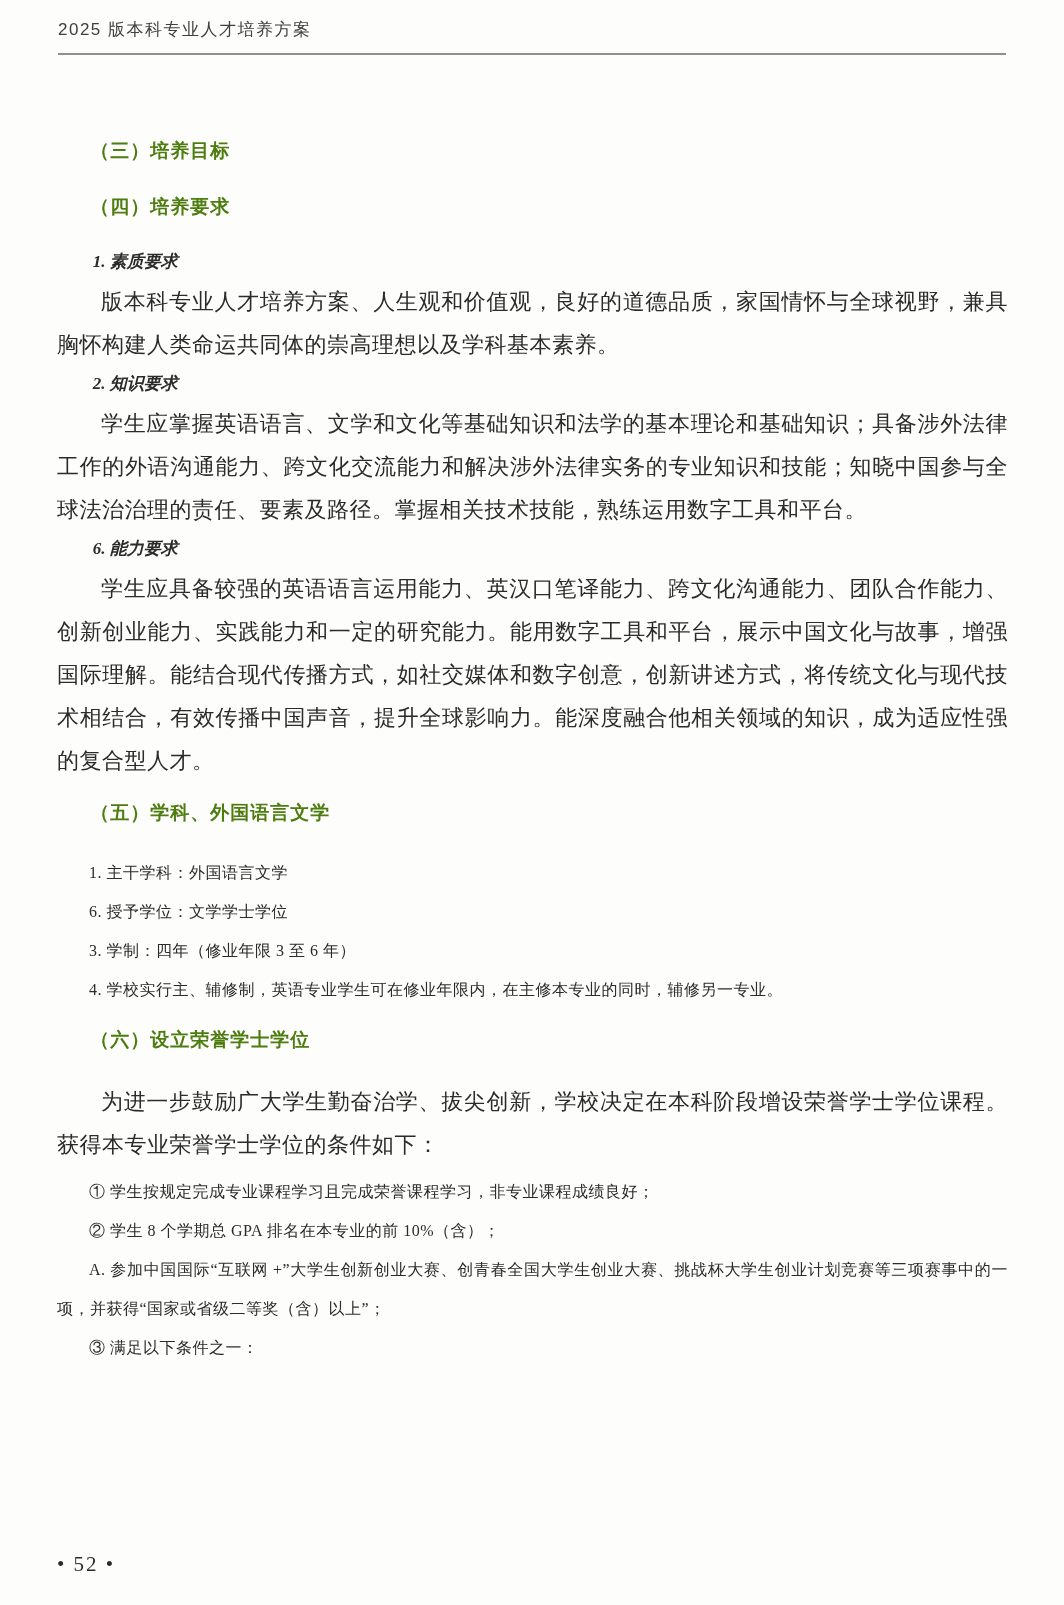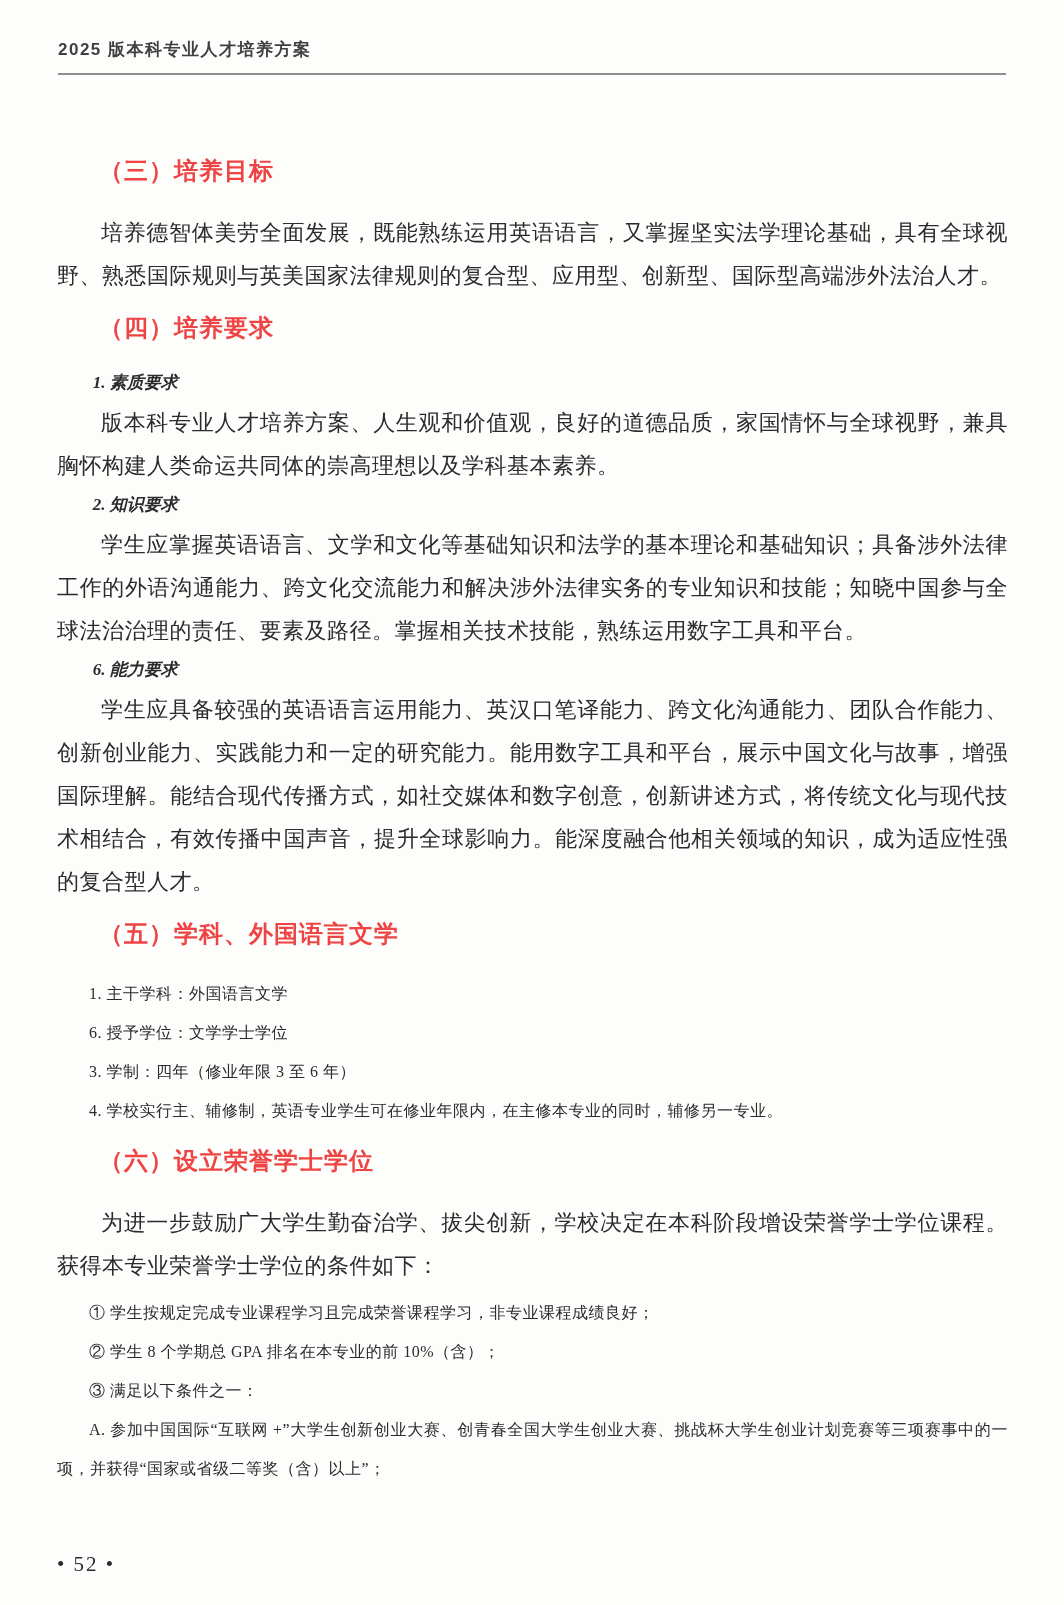--- a/index.html
+++ b/index.html
@@ -7,43 +7,42 @@
   .page {
     position: relative;
     width: 1064px;
     height: 1605px;
     margin: 0 auto;
     background: #fdfdfc;
     overflow: hidden;
     color: #333;
   }
   .doc-header {
-    padding: 38px 58px 10px 58px;
-    font-weight: bold;
+    padding: 18px 58px 10px 58px;
   }
   .doc-header .header-inner {
     border-bottom: 2px solid #8f8f8f;
     padding-bottom: 12px;
   }
   .doc-header span {
     font-family: "Liberation Sans", "DejaVu Sans", sans-serif;
     font-size: 17px;
     letter-spacing: 1.5px;
     color: #404040;
   }
   .doc-body {
     padding: 0 56px 0 57px;
     text-align: justify;
   }
   .sec-title {
     font-family: "Liberation Sans", "DejaVu Sans", sans-serif;
-    font-size: 24px;
+    font-size: 19px;
     font-weight: bold;
     letter-spacing: 1px;
-    color: #ef4444;
+    color: #4d7c0f;
     text-indent: 1.75em;
     line-height: 32px;
     margin-top: 15px;
     margin-bottom: 24px;
   }
   .sec-title.first {
     margin-top: 70px;
   }
   .body-para {
     font-family: "Liberation Serif", "DejaVu Serif", serif;
@@ -94,21 +93,20 @@
 
   <header class="doc-header">
     <div class="header-inner">
       <span>2025 版本科专业人才培养方案</span>
     </div>
   </header>
 
   <main class="doc-body">
 
     <h2 class="sec-title first">（三）培养目标</h2>
-    <p class="body-para">培养德智体美劳全面发展，既能熟练运用英语语言，又掌握坚实法学理论基础，具有全球视野、熟悉国际规则与英美国家法律规则的复合型、应用型、创新型、国际型高端涉外法治人才。</p>
 
     <h2 class="sec-title">（四）培养要求</h2>
 
     <h3 class="sub-heading">1. 素质要求</h3>
     <p class="body-para sub-body">版本科专业人才培养方案、人生观和价值观，良好的道德品质，家国情怀与全球视野，兼具胸怀构建人类命运共同体的崇高理想以及学科基本素养。</p>
 
     <h3 class="sub-heading">2. 知识要求</h3>
     <p class="body-para sub-body">学生应掌握英语语言、文学和文化等基础知识和法学的基本理论和基础知识；具备涉外法律工作的外语沟通能力、跨文化交流能力和解决涉外法律实务的专业知识和技能；知晓中国参与全球法治治理的责任、要素及路径。掌握相关技术技能，熟练运用数字工具和平台。</p>
 
     <h3 class="sub-heading">6. 能力要求</h3>
@@ -123,21 +121,21 @@
       <p class="list-line">4. 学校实行主、辅修制，英语专业学生可在修业年限内，在主修本专业的同时，辅修另一专业。</p>
     </div>
 
     <h2 class="sec-title">（六）设立荣誉学士学位</h2>
 
     <p class="body-para intro-para">为进一步鼓励广大学生勤奋治学、拔尖创新，学校决定在本科阶段增设荣誉学士学位课程。获得本专业荣誉学士学位的条件如下：</p>
 
     <div class="cond-block">
       <p class="list-line">① 学生按规定完成专业课程学习且完成荣誉课程学习，非专业课程成绩良好；</p>
       <p class="list-line">② 学生 8 个学期总 GPA 排名在本专业的前 10%（含）；</p>
+      <p class="list-line">A. 参加中国国际“互联网 +”大学生创新创业大赛、创青春全国大学生创业大赛、挑战杯大学生创业计划竞赛等三项赛事中的一项，并获得“国家或省级二等奖（含）以上”；</p>
       <p class="list-line">③ 满足以下条件之一：</p>
-      <p class="list-line">A. 参加中国国际“互联网 +”大学生创新创业大赛、创青春全国大学生创业大赛、挑战杯大学生创业计划竞赛等三项赛事中的一项，并获得“国家或省级二等奖（含）以上”；</p>
     </div>
 
   </main>
 
   <footer class="doc-footer">• 52 •</footer>
 
 </div>
 
 </body></html>

